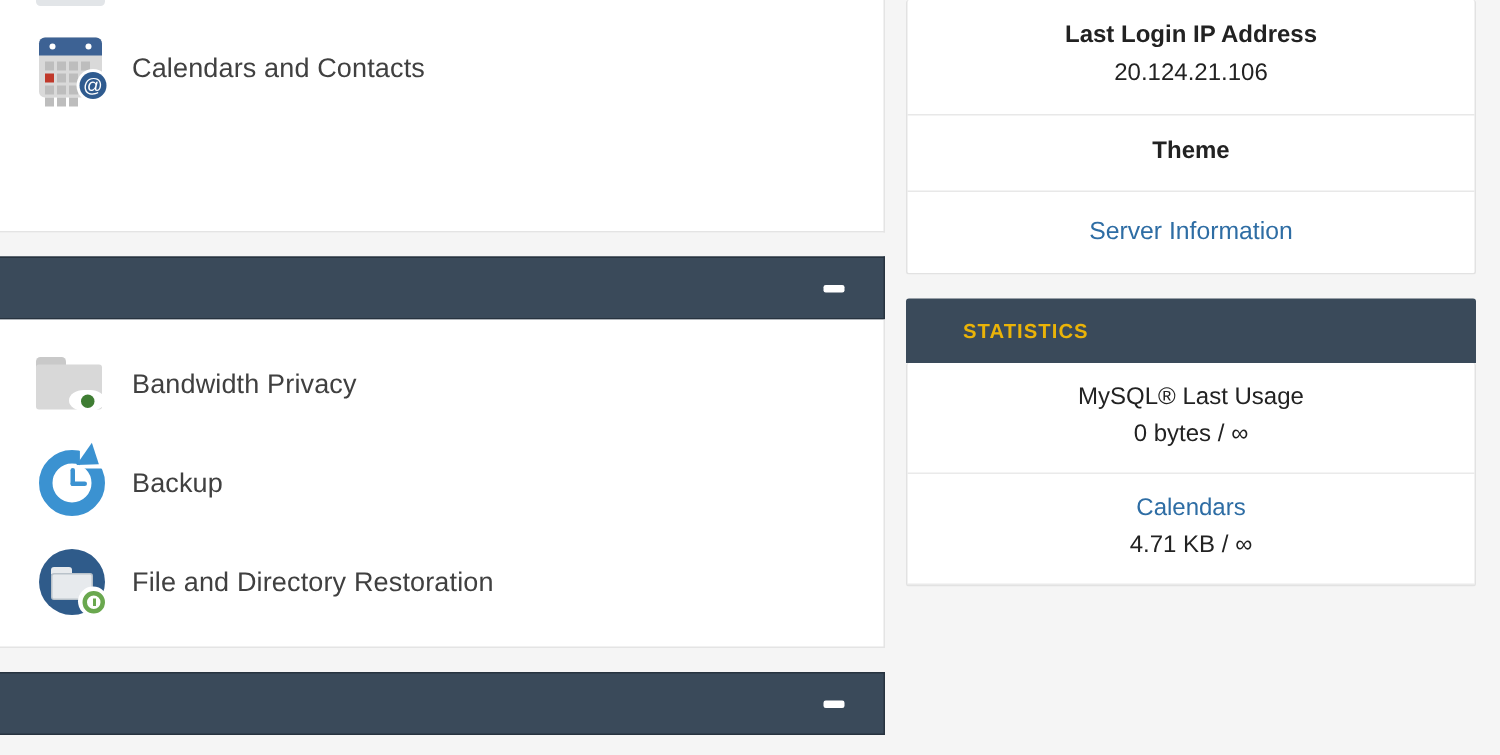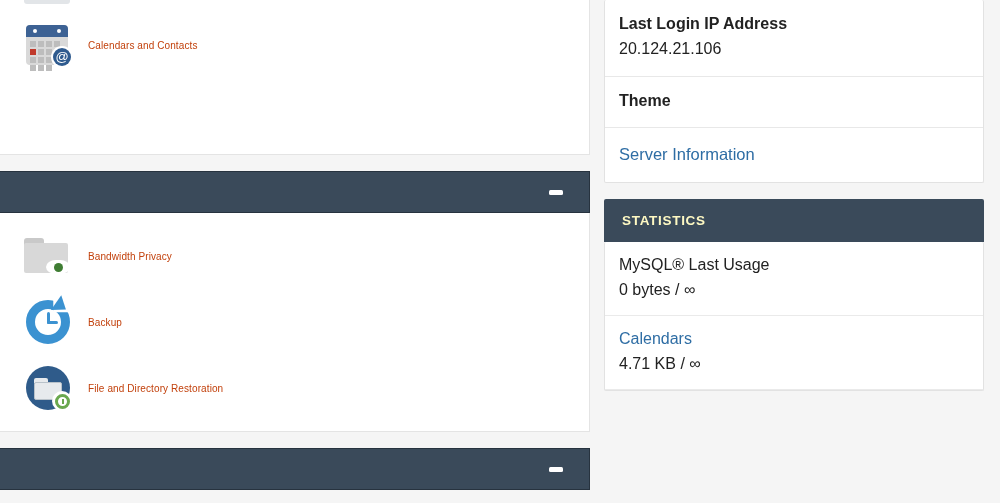--- a/index.html
+++ b/index.html
@@ -18,22 +18,22 @@
     border: 1px solid #e4e4e4;
     border-top: none;
     border-left: none;
   }
   .card-body { background: #fff; }
 
   .app-row { display: flex; align-items: center; padding: 0 0 0 22px; height: 66px; }
   .app-icon { width: 52px; height: 48px; flex: 0 0 52px; position: relative; }
   .app-label {
     margin-left: 14px;
-    color: #c2410c;
-    font-size: 10px;
+    color: #404040;
+    font-size: 18px;
     letter-spacing: .1px;
     cursor: pointer;
     white-space: nowrap;
   }
 
   
   .sec-header {
     background: #3a4a5a;
     border: 1px solid #27333f;
     height: 42px;
@@ -117,21 +117,21 @@
   }
   .rs-clock b { width:15px;height:15px;border-radius:50%;border:3px solid #6aa84f; display:block; position:relative;}
   .rs-clock b::after{content:"";position:absolute;left:4px;top:2px;width:2px;height:5px;background:#6aa84f;}
 
   
   .cut-ico { position:absolute; left:22px; top:-42px; width:52px; height:48px; }
   .cut-oval { position:absolute; left:6px; top:28px; width:34px; height:16px; background:#c8ccd0; border-radius:50%;}
   .cut-bar { position:absolute; left:2px; top:38px; width:46px; height:8px; background:#e2e5e8; border-radius:3px;}
 
   
-  .right-col { flex:1; padding-left: 14px; padding-right: 16px; position:relative; }
+  .right-col { flex:1; padding-left: 14px; padding-right: 16px; position:relative;text-align:center; }
   .r-card {
     background:#fff;
     border:1px solid #e2e2e2;
     border-radius:2px;
   }
   .r-row { padding: 12px 14px 14px 14px; border-bottom:1px solid #e8e8e8; }
   .r-row:last-child { border-bottom:none; }
   .r-title { font-size:16px; color:#222; font-weight:bold; line-height:1.5; }
   .r-title.plain { font-weight:bold; }
   .r-value { font-size:16px; color:#222; line-height:1.6; }
@@ -161,21 +161,21 @@
     border-top:6px solid #7a7a7a;
   }
 
   .stats-header {
     background:#3a4a5a;
     height:43px;
     display:flex; align-items:center;
     padding-left:18px;
     border-radius:2px 2px 0 0;
   }
-  .stats-header span { color:#fef9c3; font-size:13.5px; font-weight:bold; letter-spacing:.7px; }
+  .stats-header span { color:#eab308; font-size:13.5px; font-weight:bold; letter-spacing:.7px;margin-left:20px; }
   .stats-card { margin-top:16px; border:1px solid #e2e2e2; border-top:none; border-radius:2px; background:#fff; }
   .stat-row { padding:11px 14px 12px 14px; border-bottom:1px solid #eaeaea; }
 </style>
 </head>
 <body>
 
 <div class="page">
 
   <div class="left-col">
 

